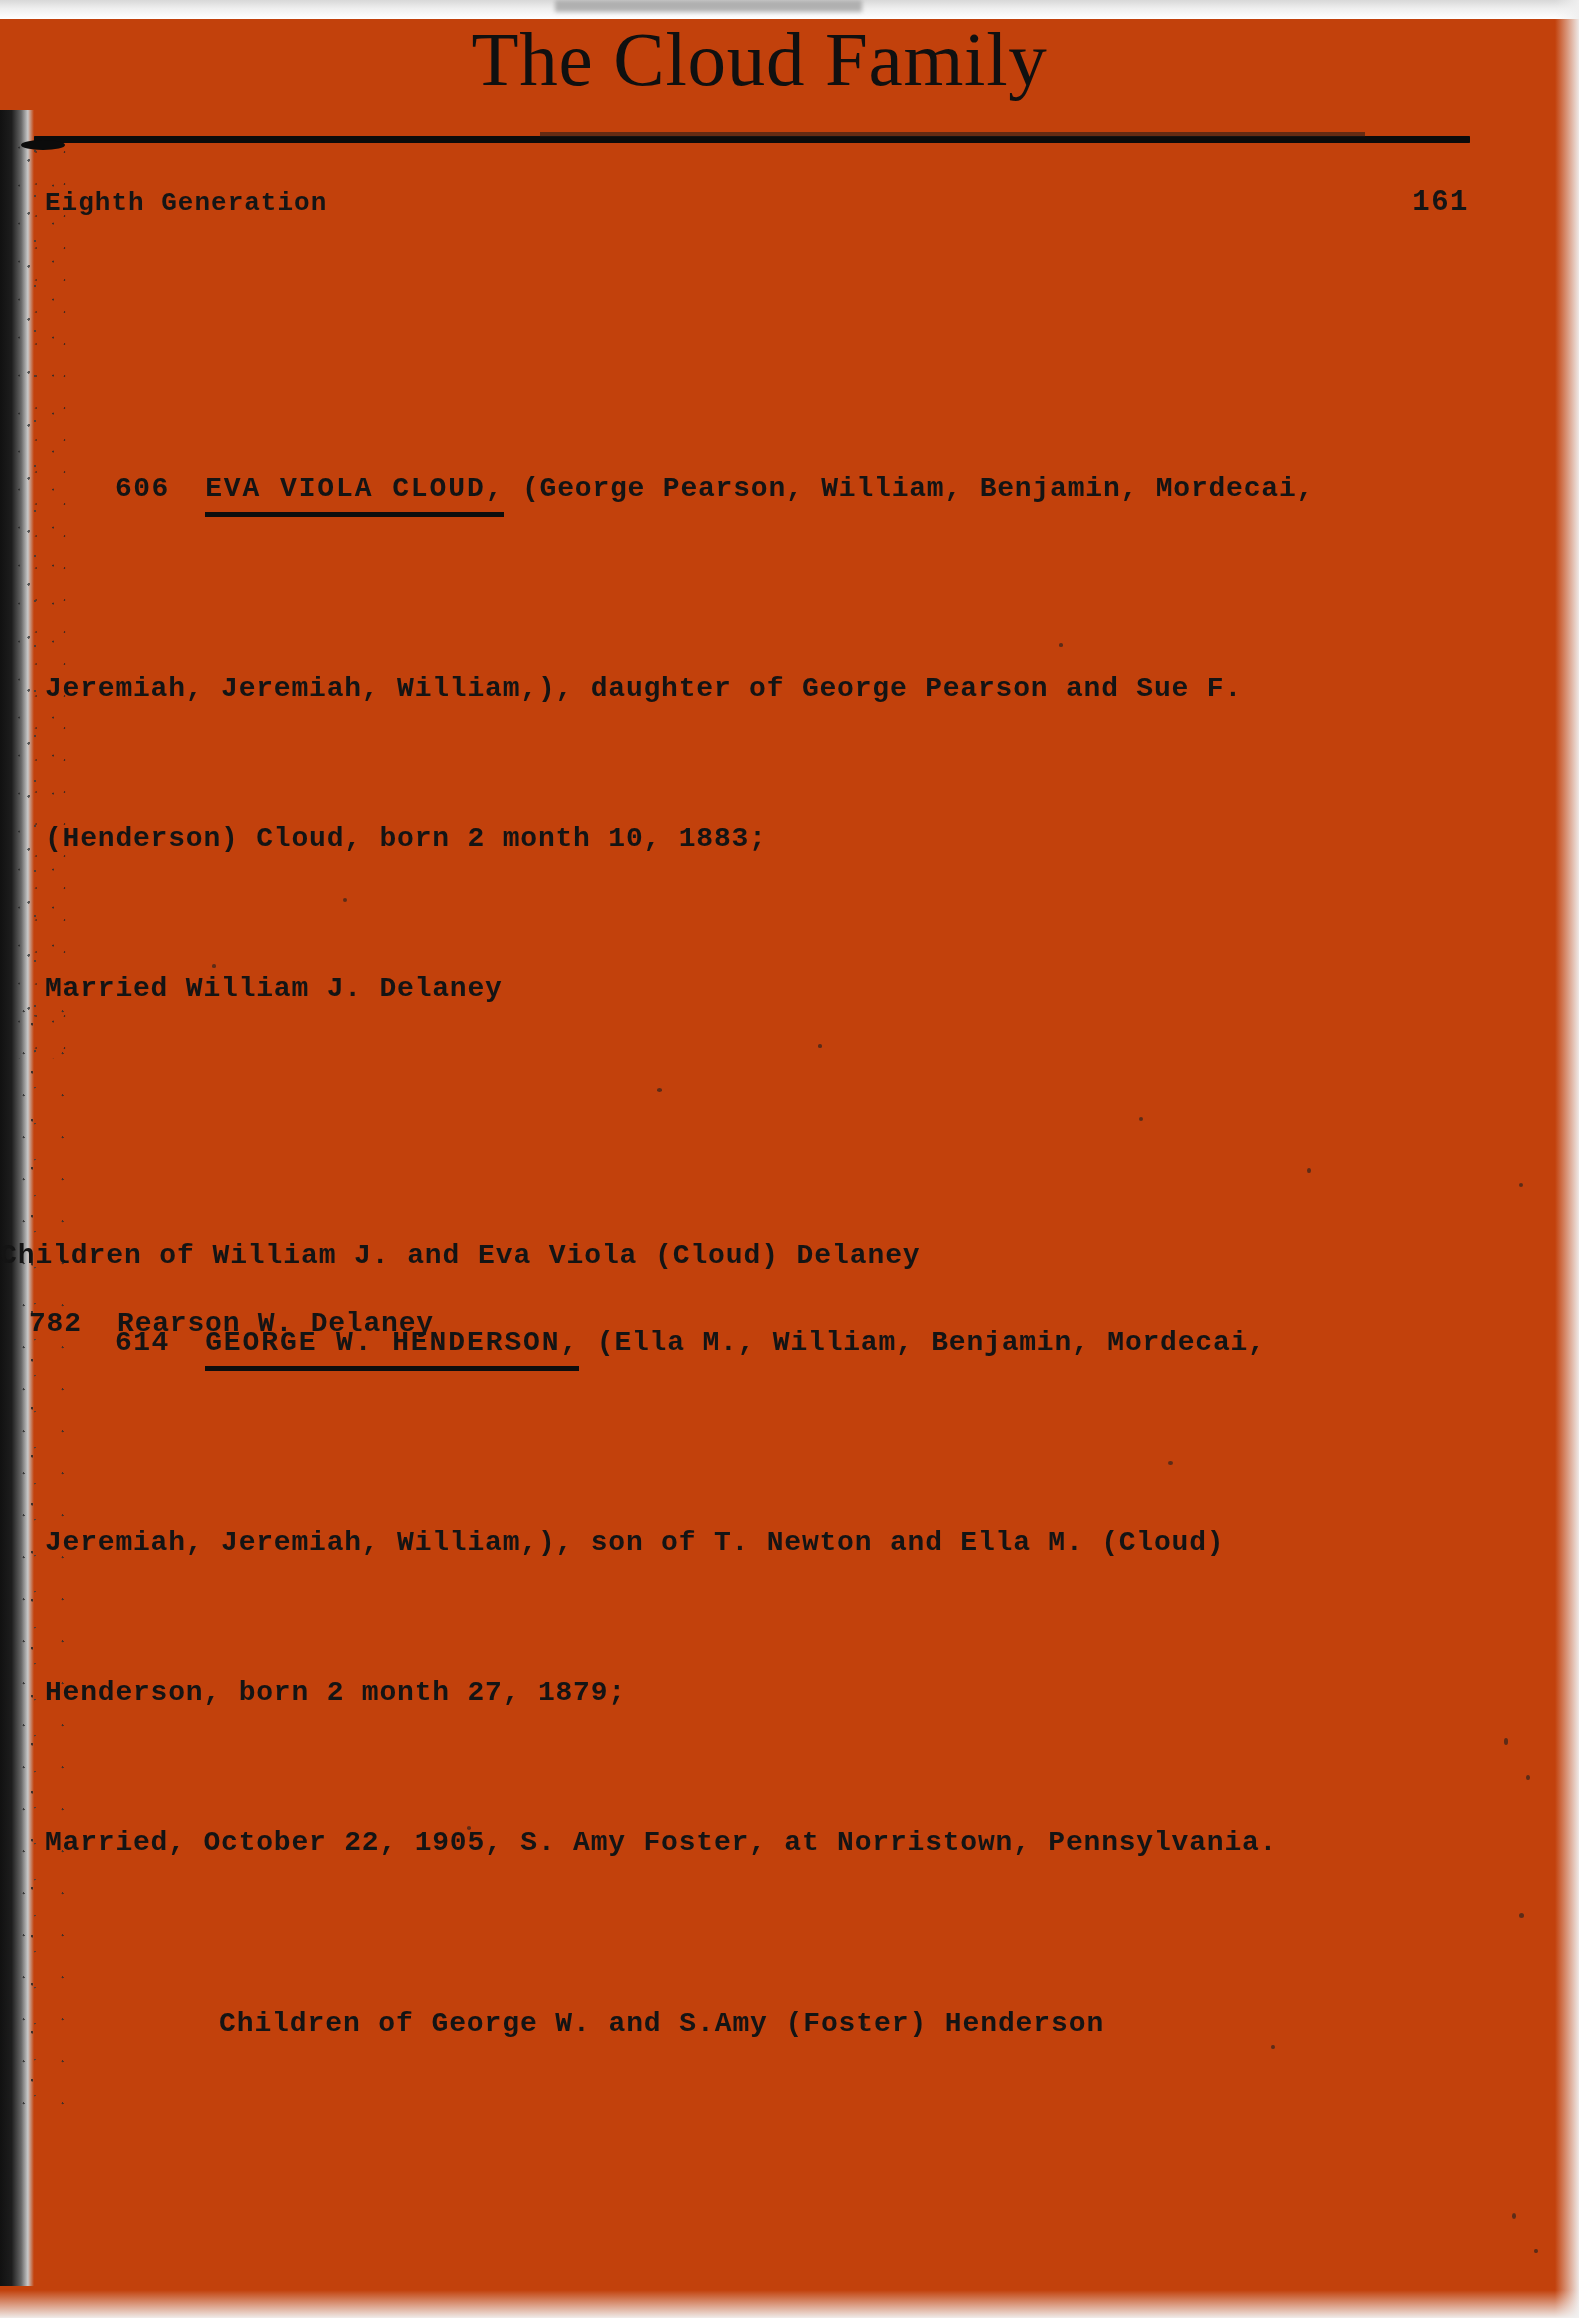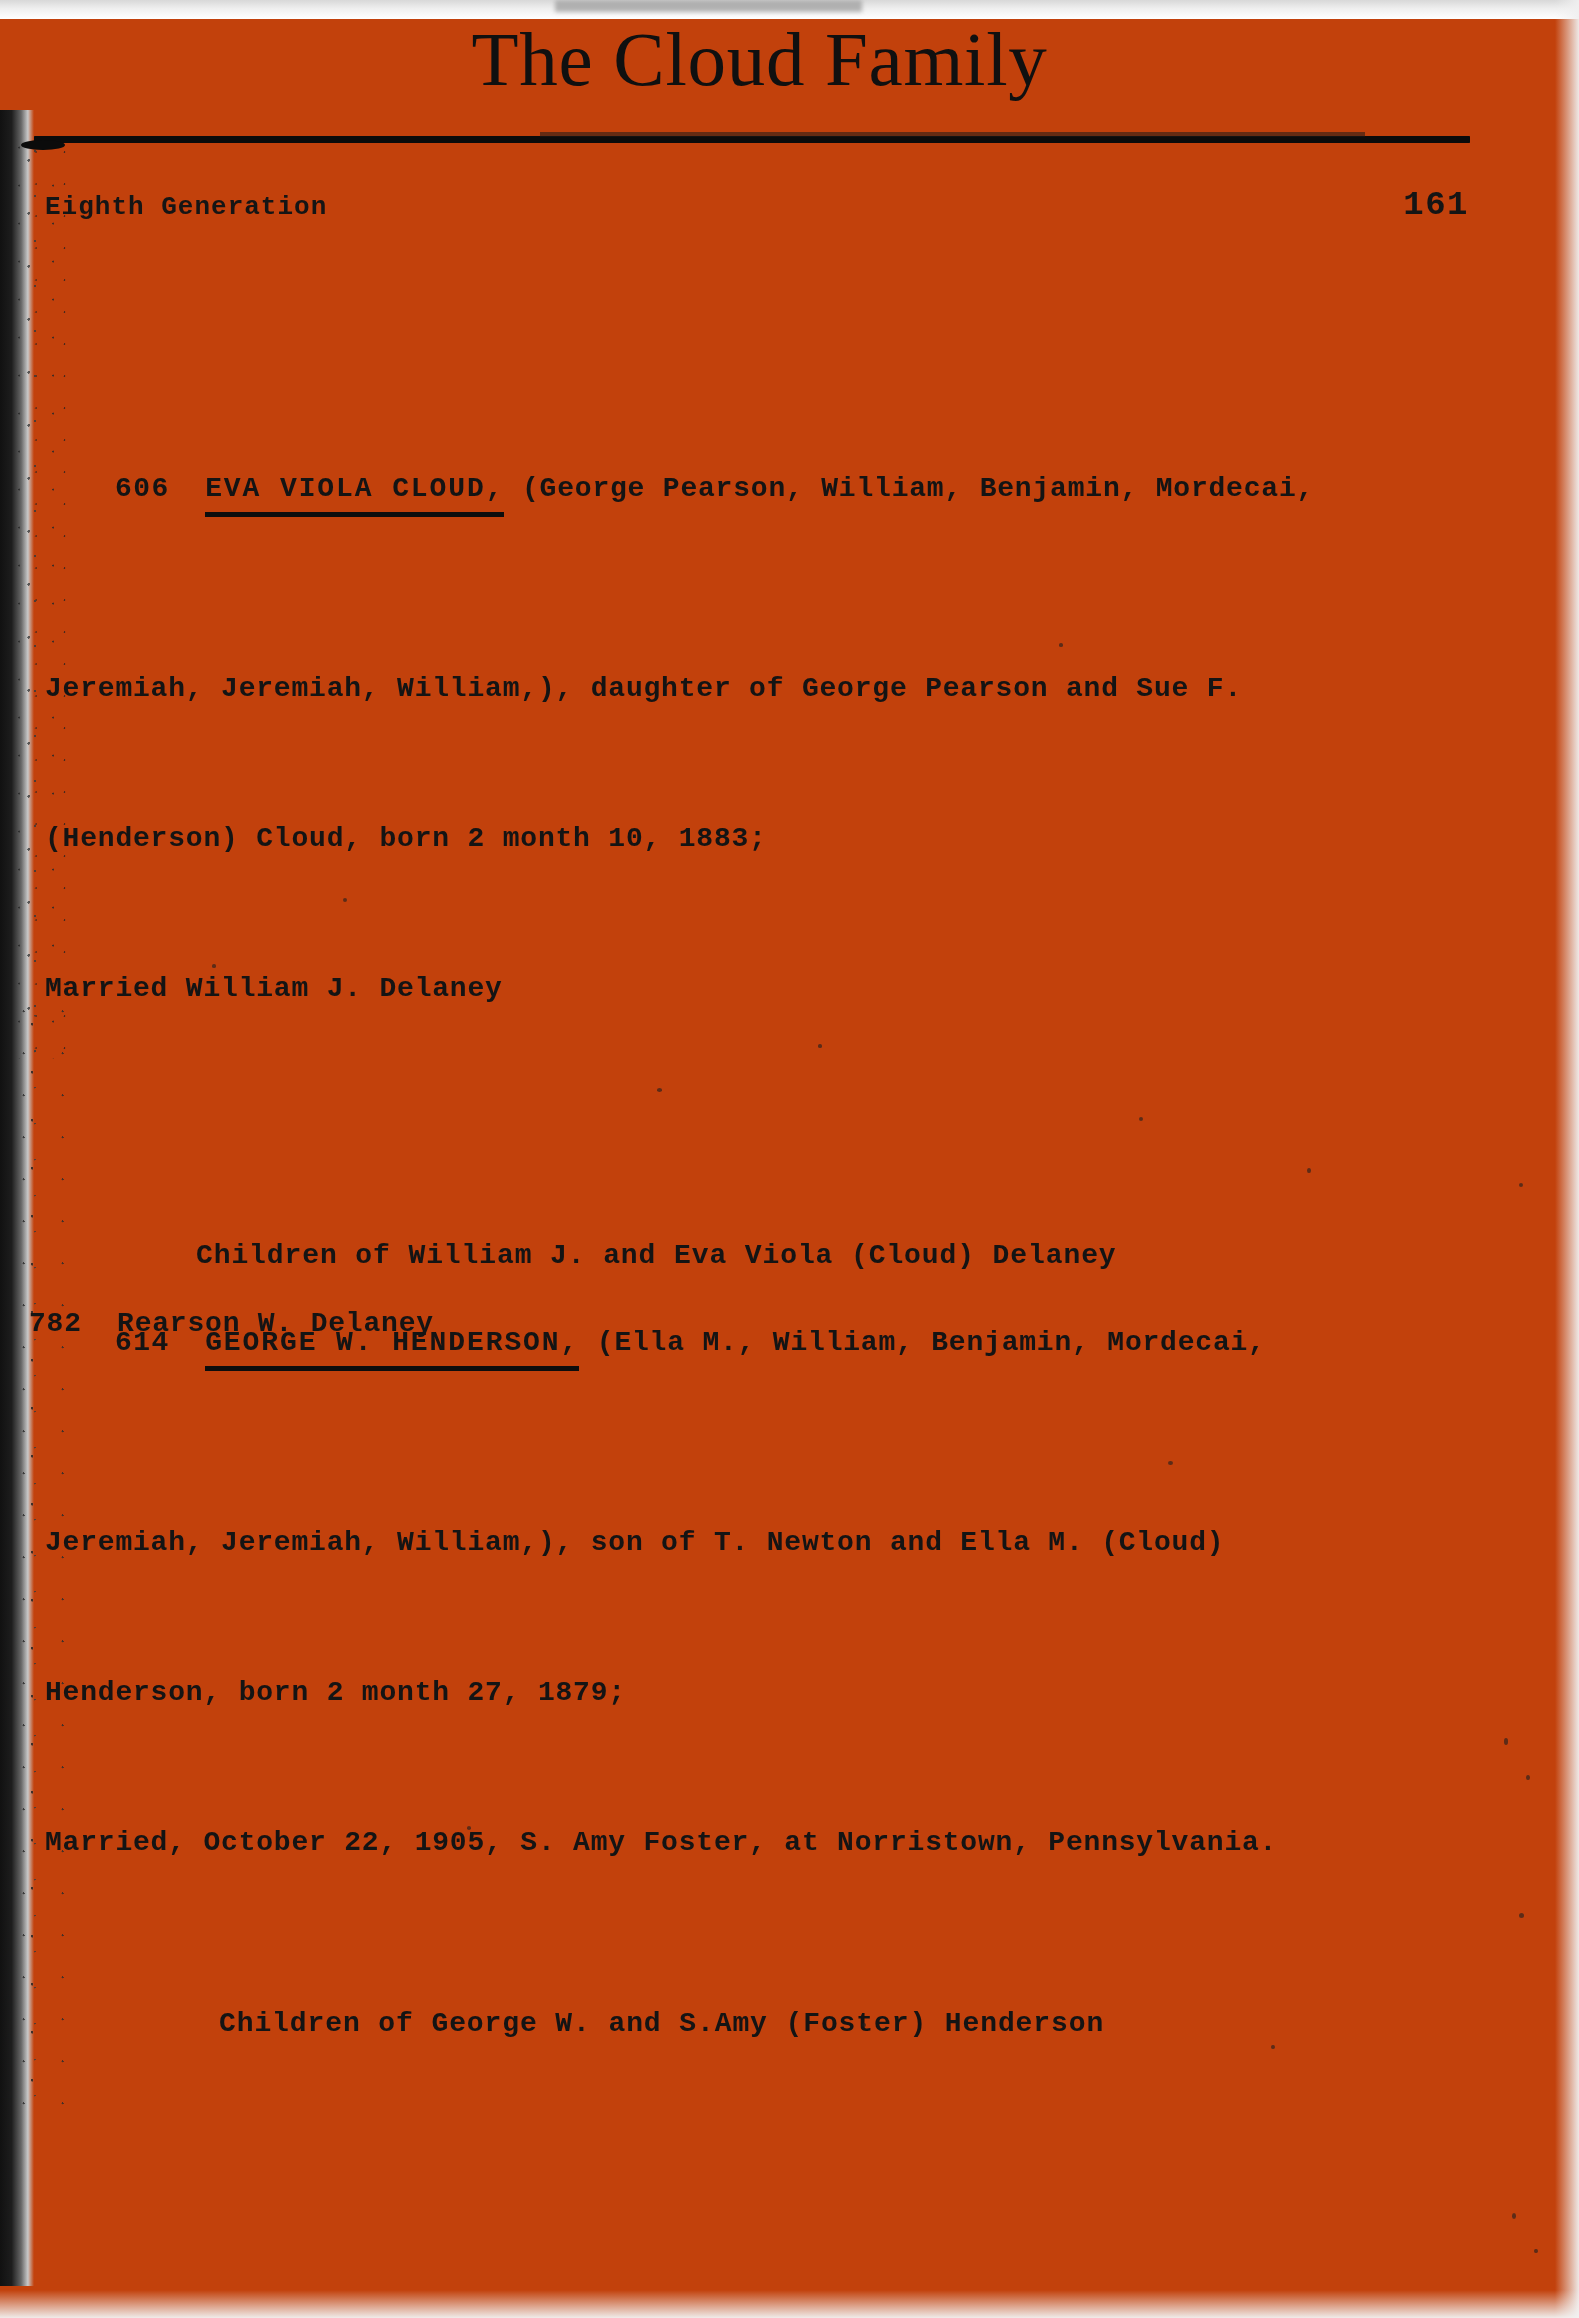--- a/index.html
+++ b/index.html
@@ -127,21 +127,21 @@
     width: 1424px;
     display: flex;
     justify-content: space-between;
     align-items: baseline;
     font-size: 26px;
     letter-spacing: 1px;
     color: #151515;
     font-weight: 700;
   }
   .gen-label { white-space: nowrap; }
-  .page-number { font-size: 34px; letter-spacing: 1.5px; }
+  .page-number { font-size: 29px; letter-spacing: 1.5px; }
 
   
   .entries {
     position: absolute;
     top: 0; left: 0;
     width: 1580px;
     height: 2319px;
   }
 
   .entry { position: absolute; left: 0; width: 1580px; }
@@ -169,21 +169,20 @@
   .person-name .underscore {
     position: absolute;
     left: 0;
     bottom: -11.7px;
     height: 5.1px;
     width: 100%;
     background: #0d0d0d;
   }
 
   .children-head {
-    padding-left: 196px;
     font-size: 28px;
     letter-spacing: 0.9px;
     color: #141414;
     font-weight: 700;
     white-space: pre;
   }
   .children-head.wide { padding-left: 219px; }
 
   .child-row {
     padding-left: 29px;

